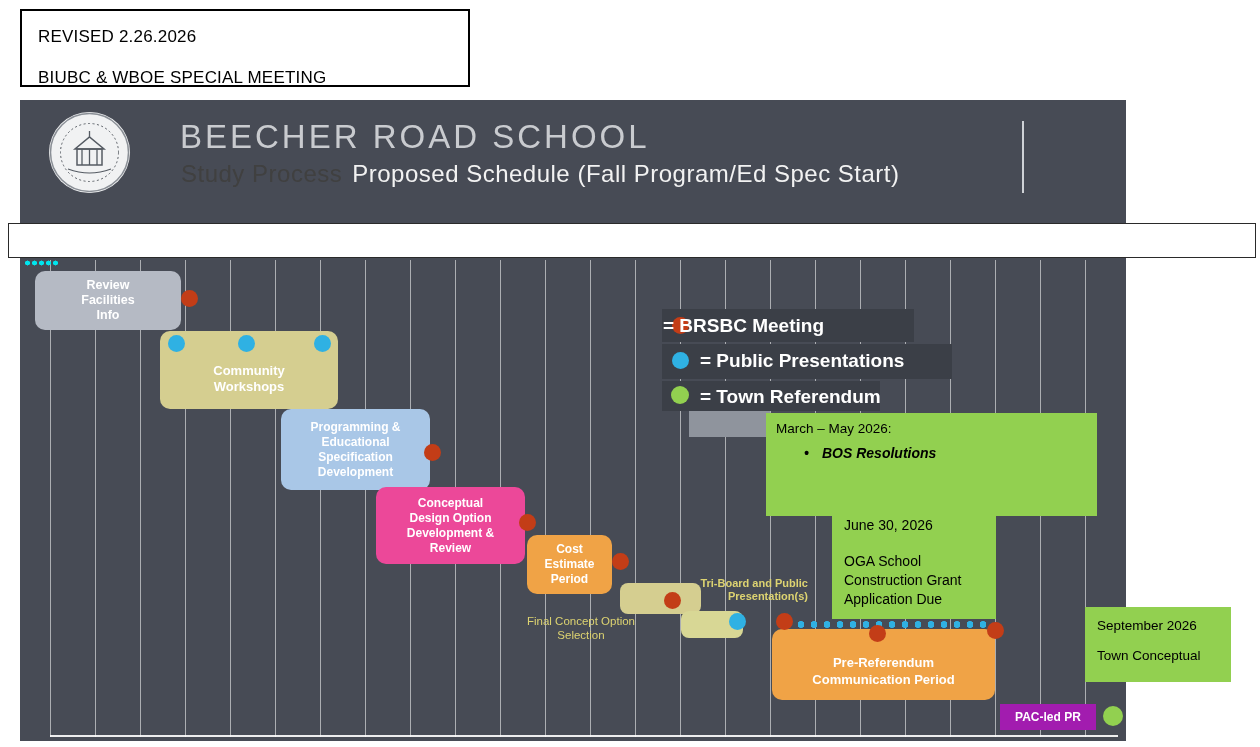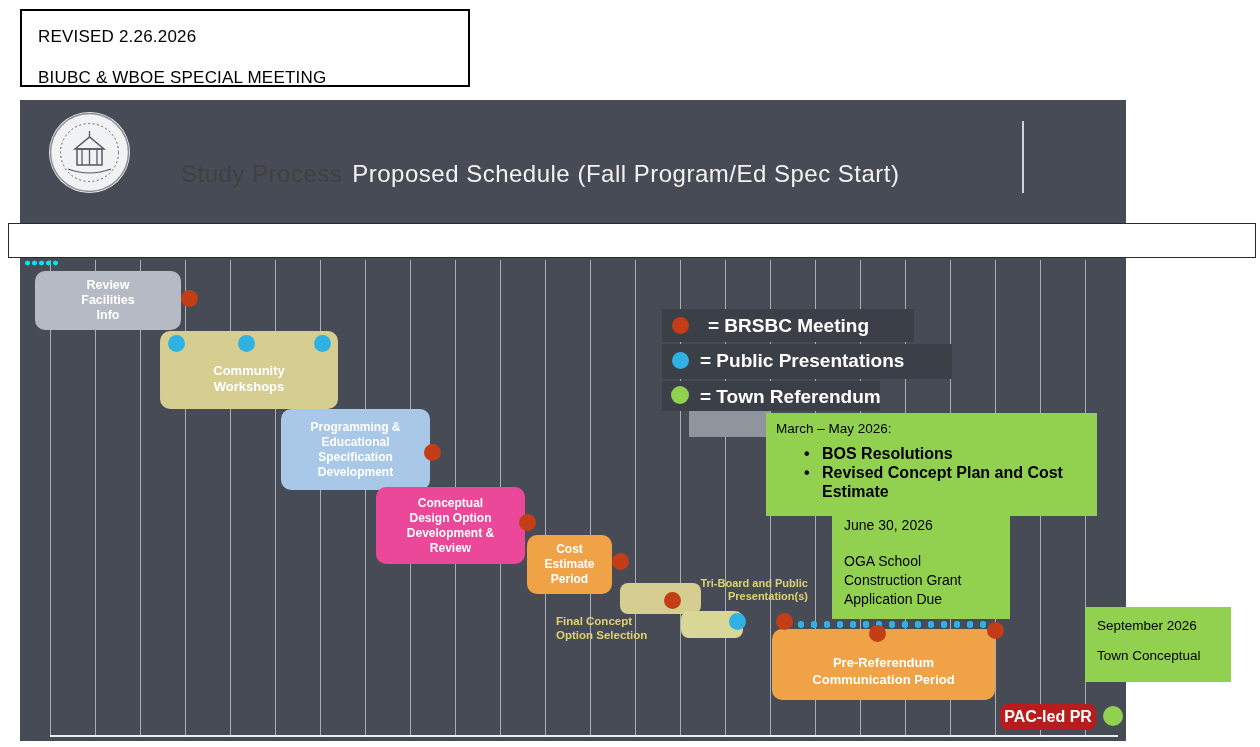--- a/index.html
+++ b/index.html
@@ -50,23 +50,23 @@
   .t-programming { left:281px; top:409px; width:149px; height:81px; background:#a9c7e7; font-size:12px; line-height:15px; }
   .t-programming span { max-width:92px; }
   .t-conceptual { left:376px; top:487px; width:149px; height:77px; background:#ec4899; font-size:12px; line-height:15px; }
   .t-conceptual span { max-width:102px; }
   .t-cost { left:527px; top:535px; width:85px; height:59px; background:#f0a346; font-size:12px; line-height:15px; }
   .t-cost span { max-width:60px; }
   .t-finalbox { left:620px; top:583px; width:81px; height:31px; background:#d5ce90; border-radius:8px; }
   .t-triboardbox { left:681px; top:611px; width:62px; height:27px; background:#d8d795; border-radius:8px; }
   .t-preref { left:772px; top:629px; width:223px; height:71px; background:#f0a346; font-size:13px; line-height:17px; align-items:flex-end; padding-bottom:12px; }
   .t-preref span { max-width:165px; }
-  .t-pac { left:1000px; top:704px; width:96px; height:26px; background:#b91c1c; font-size:16px; border-radius:8px; }
-
-  .lbl-final { left:556px; top:615px; width:112px; text-align:left; color:#ddd371; font-weight:bold; font-size:11.5px; line-height:13.5px; z-index:3; }
+  .t-pac { left:1000px; top:704px; width:96px; height:26px; background:#a21caf; font-size:12px; border-radius:0; }
+
+  .lbl-final { left:525px; top:615px; width:112px; text-align:center; color:#ddd371; font-weight:normal; font-size:11.5px; line-height:13.5px; z-index:3; }
   .lbl-triboard { left:698px; top:577px; width:110px; text-align:right; color:#ddd371; font-weight:bold; font-size:11px; line-height:12.5px; z-index:3; }
 
   
   .dot { position:absolute; border-radius:50%; z-index:4; }
   .dot-red { width:17px; height:17px; background:#c33d17; }
   .dot-blue { width:17px; height:17px; background:#2fb1e3; }
   .dot-green { width:20px; height:20px; background:#92d050; }
   .dot-row { left:795px; top:620px; width:197px; height:9px; z-index:3;
              background-image: radial-gradient(circle 3.4px at 6px 4.5px, #2fb1e3 3.3px, transparent 3.5px);
              background-size:13px 9px; background-repeat:repeat-x; }
@@ -74,23 +74,23 @@
   
   .legend-bg { position:absolute; background:#3b3f47; z-index:2; }
   .legend-text { position:absolute; color:#fff; font-weight:bold; font-size:19px; z-index:4; white-space:nowrap; }
   .gray-bar { left:689px; top:411px; width:81px; height:26px; background:#8f949d; z-index:3; }
 
   
   .callout { position:absolute; background:#92D050; color:#000; z-index:5; }
   .c-marchmay { left:766px; top:413px; width:331px; height:103px; padding:8px 10px; }
   .c-marchmay .c-title { font-size:13.5px; font-weight:500; }
   .c-marchmay ul { list-style:none; margin-top:8px; }
-  .c-marchmay li { font-size:16px; font-weight:600; line-height:19px; padding-left:46px; position:relative; }
+  .c-marchmay li { font-size:14px; font-weight:600; line-height:19px; padding-left:46px; position:relative;font-style:italic; }
   .c-marchmay li::before { content:"•"; position:absolute; left:28px; }
-  .c-june { left:832px; top:506px; width:178px; height:113px; padding:10px 12px; font-size:14px; line-height:19px; }
+  .c-june { left:832px; top:506px; width:164px; height:113px; padding:10px 12px; font-size:14px; line-height:19px; }
   .c-june .c-title { margin-bottom:17px; }
   .c-june .c-body { max-width:140px; }
   .c-sept { left:1085px; top:607px; width:146px; height:75px; padding:11px 12px; font-size:13.5px; }
   .c-sept .c-title { margin-bottom:15px; }
 </style>
 </head>
 <body>
 
 <div class="canvas">
 
@@ -111,20 +111,21 @@
       <polygon points="27,38 56,38 41.5,26" fill="none" stroke="#555b63" stroke-width="1.5"></polygon>
       <rect x="29" y="38" width="25" height="16" fill="none" stroke="#555b63" stroke-width="1.5"></rect>
       <line x1="34" y1="38" x2="34" y2="54" stroke="#555b63" stroke-width="1.3"></line>
       <line x1="41.5" y1="38" x2="41.5" y2="54" stroke="#555b63" stroke-width="1.3"></line>
       <line x1="49" y1="38" x2="49" y2="54" stroke="#555b63" stroke-width="1.3"></line>
       <line x1="41.5" y1="20" x2="41.5" y2="26" stroke="#555b63" stroke-width="1.3"></line>
       <path d="M20 58 Q41.5 66 63 58" fill="none" stroke="#555b63" stroke-width="1.2"></path>
     </svg>
   </div>
 
+  <div class="abs school-name">BEECHER ROAD SCHOOL</div>
   <div class="abs subtitle">
     <span class="study">Study Process</span><span>Proposed Schedule (Fall Program/Ed Spec Start)</span>
   </div>
 
   <div class="abs firm-rule"></div>
 
   <div class="abs strip"></div>
   <div class="tl-label hl-cyan" style="left:24px; top:229px;">Summer 2024</div>
   <div class="tl-label hl-cyan" style="left:197px; top:229px;">Fall 2024- Spring 2025 -----------------------→</div>
   <div class="tl-label hl-cyan" style="left:531px; top:229px;">Summer 2025</div>
@@ -132,21 +133,21 @@
   <div class="tl-label hl-green" style="left:768px; top:229px;">Spring/ Summer 2026--------------------------→</div>
   <div class="tl-label hl-green" style="left:1124px; top:229px;">September 2026</div>
   <div class="abs cyan-dots"></div>
 
   <div class="legend-bg" style="left:662px; top:309px; width:252px; height:33px;"></div>
   <div class="legend-bg" style="left:662px; top:344px; width:290px; height:35px;"></div>
   <div class="legend-bg" style="left:662px; top:381px; width:218px; height:30px;"></div>
   <div class="abs gray-bar"></div>
 
   <div class="dot dot-red" style="left:672px; top:317px;"></div>
-  <div class="legend-text" style="left:708px; top:315px;">= BRSBC Meeting</div>
+  <div class="legend-text" style="left:663px; top:315px;">= BRSBC Meeting</div>
   <div class="dot dot-blue" style="left:672px; top:352px;"></div>
   <div class="legend-text" style="left:700px; top:350px;">= Public Presentations</div>
   <div class="dot dot-green" style="left:671px; top:386px; width:18px; height:18px;"></div>
   <div class="legend-text" style="left:700px; top:386px;">= Town Referendum</div>
 
   <div class="task t-review">
       <span>Review Facilities Info</span>
     </div>
   <div class="dot dot-red" style="left:181px; top:290px;"></div>
 
@@ -190,21 +191,20 @@
 
   <div class="task t-pac">
       <span>PAC-led PR</span>
     </div>
   <div class="dot dot-green" style="left:1103px; top:706px;"></div>
 
   <div class="callout c-marchmay">
     <div class="c-title">March – May 2026:</div>
     <ul>
       <li>BOS Resolutions</li>
-      <li>Revised Concept Plan and Cost Estimate</li>
     </ul>
   </div>
 
   <div class="callout c-june">
     <div class="c-title">June 30, 2026</div>
     <div class="c-body">OGA School Construction Grant Application Due</div>
   </div>
 
   <div class="callout c-sept">
     <div class="c-title">September 2026</div>

